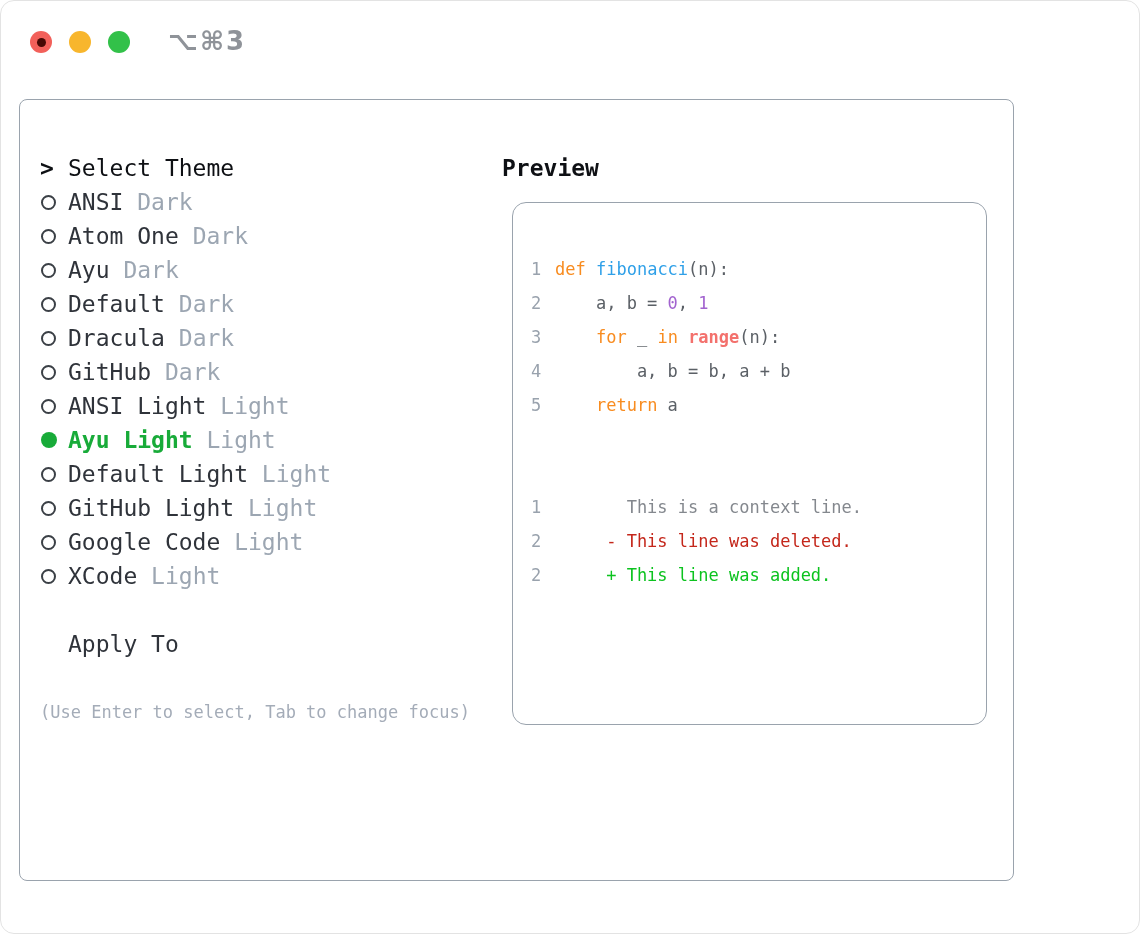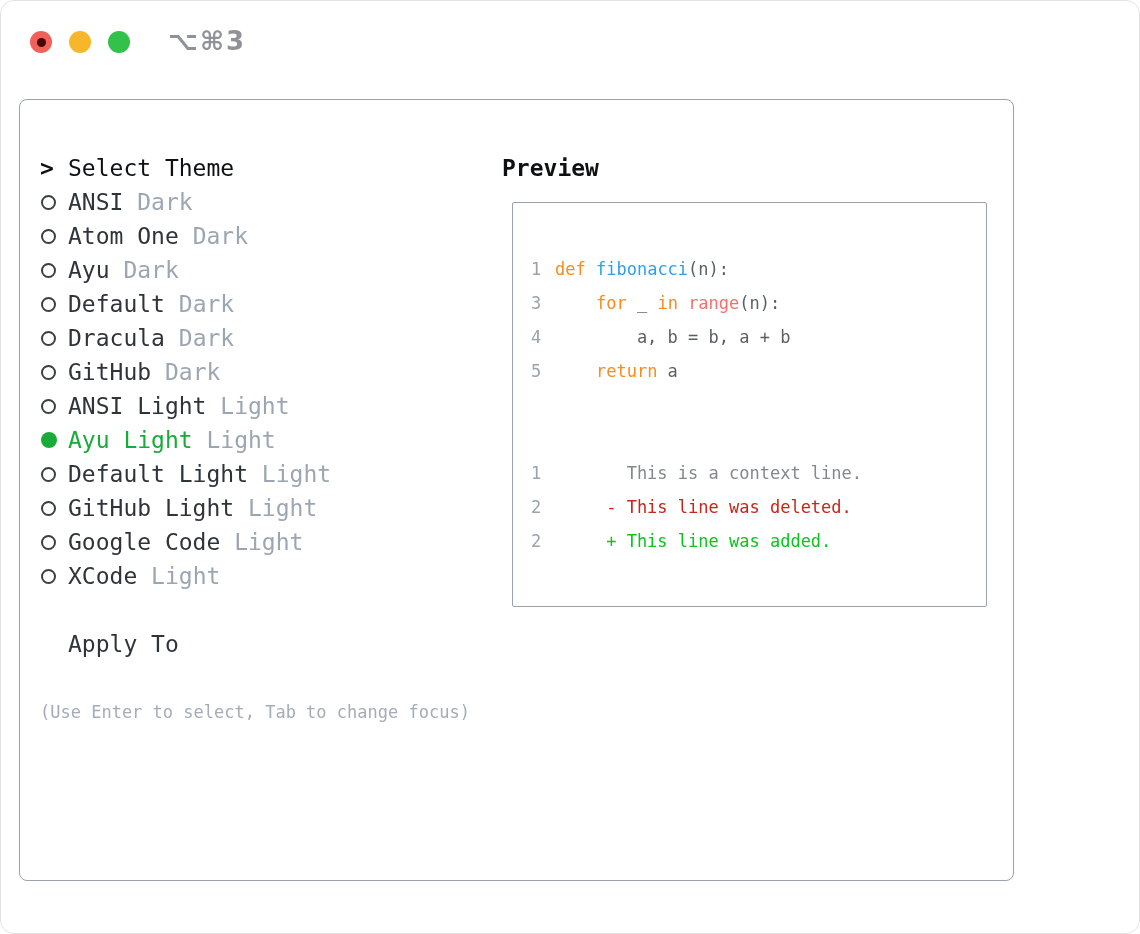--- a/index.html
+++ b/index.html
@@ -25,36 +25,36 @@
   .row{display:flex;align-items:center;height:34px;white-space:pre;}
   .row.spacer{height:34px;}
   .marker{width:28px;display:flex;align-items:center;flex:none;}
   .prompt{font-weight:bold;color:var(--headerfg);}
   .h{font-weight:normal;color:var(--headerfg);}
   .h2{color:var(--itemfg);}
   .radio{width:15px;height:15px;box-sizing:border-box;border:2px solid var(--radio);
          border-radius:50%;margin-left:1px;}
   .row.selected .radio{width:16px;height:16px;border:none;background:var(--green);}
   .label{color:var(--itemfg);}
-  .row.selected .label{color:var(--green);}
+  .row.selected .label{color:var(--green);font-weight:bold;}
   .variant{color:var(--muted);margin-left:1ch;}
   .helptext{width:432px;color:var(--help);font-size:17px;line-height:34px;word-break:break-word;}
   
   .prevhdr{position:absolute;left:482px;top:51px;height:34px;line-height:34px;
            font-size:23px;font-weight:bold;color:var(--headerfg);}
-  .prevbox{position:absolute;left:492px;top:102px;width:475px;height:405px;box-sizing:border-box;
-           border:1.5px solid var(--border);border-radius:2px;background:#fff;
+  .prevbox{position:absolute;left:492px;top:102px;width:475px;height:523px;box-sizing:border-box;
+           border:1.5px solid var(--border);border-radius:14px;background:#fff;
            padding:49px 0 0 18px;overflow:hidden;}
   .pline{height:34px;line-height:34px;font-size:17px;white-space:pre;}
   .ln{display:inline-block;width:24px;color:var(--gutter);}
   .tk-fg{color:var(--codefg);}
   .tk-keyword{color:var(--keyword);}
   .tk-func{color:var(--func);}
   .tk-number{color:var(--number);}
-  .tk-builtin{color:var(--builtin);}
+  .tk-builtin{color:var(--builtin);font-weight:bold;}
   .tk-context{color:var(--context);}
   .tk-deleted{color:var(--deleted);}
   .tk-added{color:var(--added);}
 </style>
 </head>
 <body>
 
 <div class="window">
 
   <div class="titlebar">
@@ -173,20 +173,21 @@
       <div class="row spacer"></div>
 
       <div class="helptext">(Use Enter to select, Tab to change focus)</div>
     </div>
 
     <div class="prevhdr">Preview</div>
 
     <div class="prevbox">
       <div>
           <div class="pline"><span class="ln">1</span><span class="tk-keyword">def</span><span class="tk-fg"> </span><span class="tk-func">fibonacci</span><span class="tk-fg">(n):</span></div>
+          <div class="pline"><span class="ln">2</span><span class="tk-fg">    a, b = </span><span class="tk-number">0</span><span class="tk-fg">, </span><span class="tk-number">1</span></div>
           <div class="pline"><span class="ln">3</span><span class="tk-fg">    </span><span class="tk-keyword">for</span><span class="tk-fg"> _ </span><span class="tk-keyword">in</span><span class="tk-fg"> </span><span class="tk-builtin">range</span><span class="tk-fg">(n):</span></div>
           <div class="pline"><span class="ln">4</span><span class="tk-fg">        a, b = b, a + b</span></div>
           <div class="pline"><span class="ln">5</span><span class="tk-fg">    </span><span class="tk-keyword">return</span><span class="tk-fg"> a</span></div>
           <div class="pline"><span class="ln"></span></div>
           <div class="pline"><span class="ln"></span></div>
           <div class="pline"><span class="ln">1</span><span class="tk-context">       This is a context line.</span></div>
           <div class="pline"><span class="ln">2</span><span class="tk-deleted">     - This line was deleted.</span></div>
           <div class="pline"><span class="ln">2</span><span class="tk-added">     + This line was added.</span></div>
         </div>
     </div>

